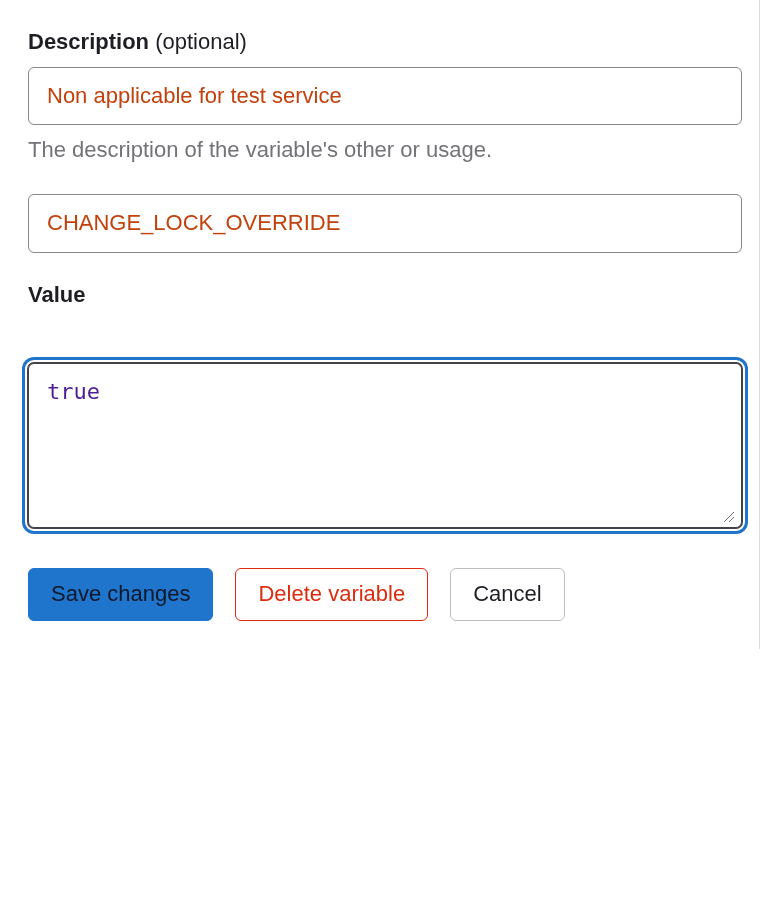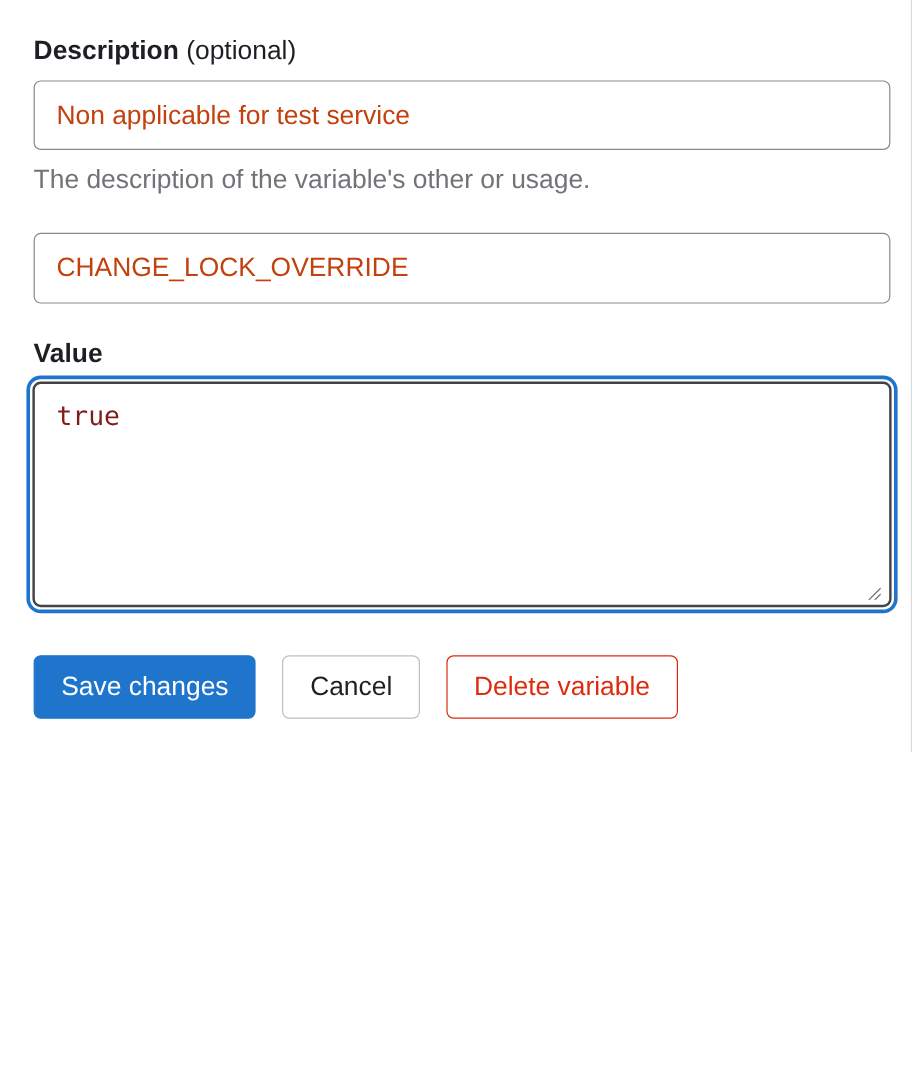--- a/index.html
+++ b/index.html
@@ -59,30 +59,31 @@
     .help-link {
       color: #1f75cb;
       text-decoration: none;
       cursor: pointer;
     }
     .textarea-wrap {
       position: relative;
     }
     .value-textarea {
       width: 100%;
-      height: 186px;
+      height: 165px;
       font-size: 22px;
       padding: 14px 18px;
       border: 1px solid #89888d;
       border-radius: 6px;
       font-family: ui-monospace, SFMono-Regular, "SF Mono", Menlo, Consolas, monospace;
-      color: #7f1d1d;
+      color: #4c1d95;
       background: #ffffff;
       resize: none;
       line-height: 1.3;
+      margin-top: 44px;
     }
     .value-textarea.focused {
       outline: none;
       border: 1px solid #434248;
       box-shadow: 0 0 0 1px #434248, 0 0 0 3px #ffffff, 0 0 0 6px #1f75cb;
     }
     .resize-handle {
       position: absolute;
       right: 8px;
       bottom: 10px;
@@ -97,21 +98,21 @@
       font-size: 22px;
       padding: 12px 22px;
       border-radius: 6px;
       cursor: pointer;
       font-family: inherit;
       font-weight: 400;
       line-height: 1.2;
     }
     .btn-primary {
       background: #1f75cb;
-      color: #ffffff;
+      color: #0f172a;
       border: 1px solid #1f75cb;
     }
     .btn-danger {
       background: #ffffff;
       color: #dd2b0e;
       border: 1px solid #dd2b0e;
     }
     .btn-default {
       background: #ffffff;
       color: #1f1e24;
@@ -143,15 +144,15 @@
     <textarea class="value-textarea focused" style="">true</textarea>
     <svg class="resize-handle" width="12" height="12" viewBox="0 0 12 12">
       <line x1="2" y1="12" x2="12" y2="2" stroke="#737278" stroke-width="1"></line>
       <line x1="7" y1="12" x2="12" y2="7" stroke="#737278" stroke-width="1"></line>
     </svg>
   </div>
 </div>
 
 <div class="button-row">
   <button class="btn btn-primary">Save changes</button>
+  <button class="btn btn-danger">Delete variable</button>
   <button class="btn btn-default">Cancel</button>
-  <button class="btn btn-danger">Delete variable</button>
 </div>
 
 </body></html>

